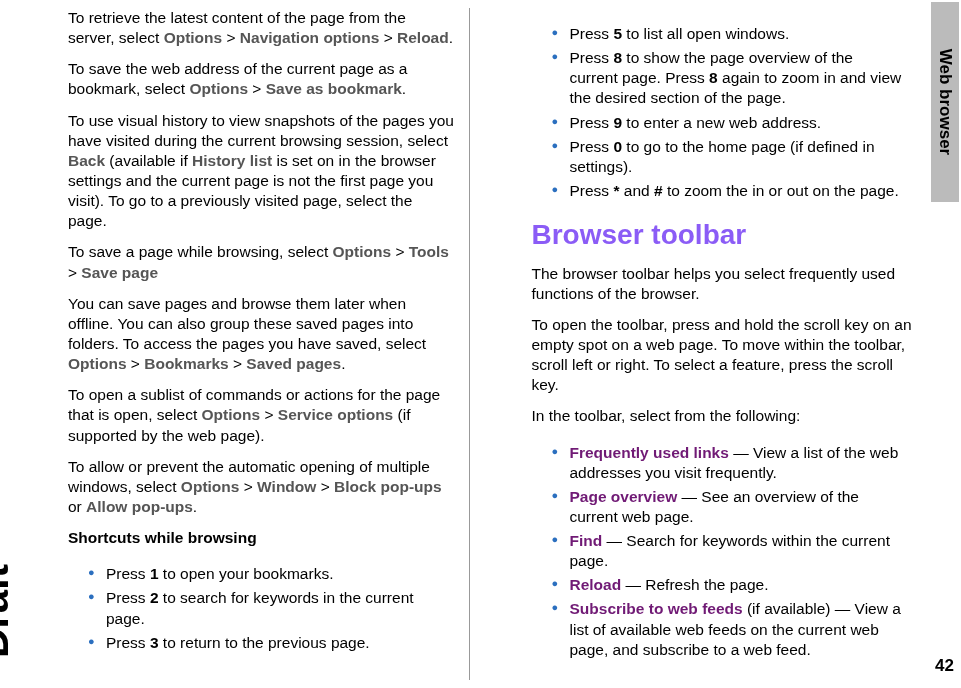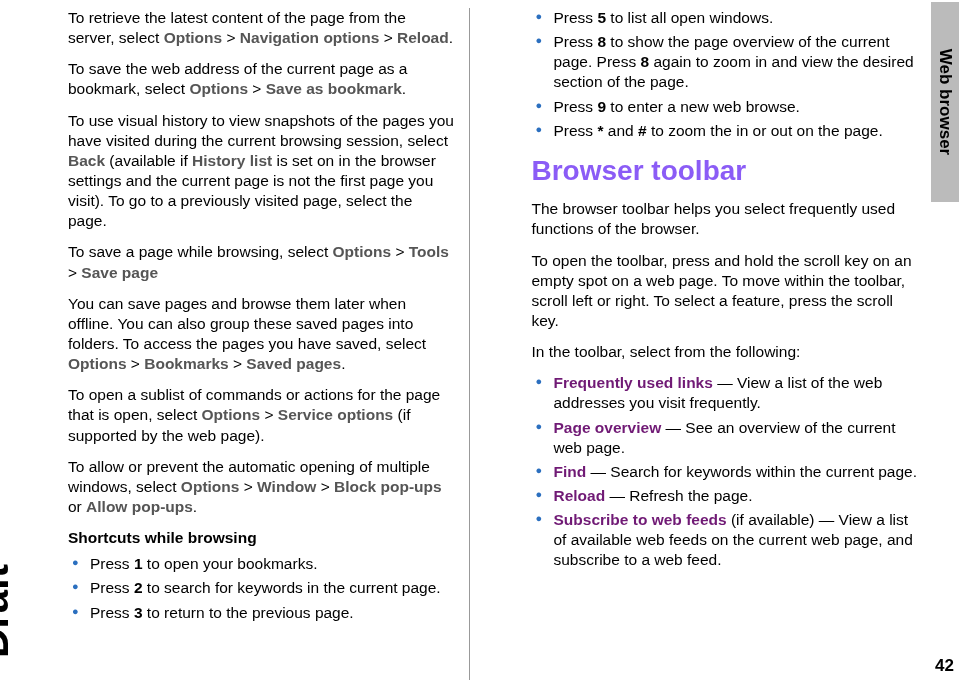--- a/index.html
+++ b/index.html
@@ -47,21 +47,21 @@
     }
     .subhead {
       font-weight: bold;
       font-size: 15.5px;
       margin-bottom: 6px;
       margin-top: 2px;
     }
     .bullet-list {
       list-style: none;
       padding: 0;
-      margin: 0;
+      margin: 16px;
     }
     .bullet-list li {
       position: relative;
       padding-left: 22px;
       margin-bottom: 4px;
     }
     .bullet-list li::before {
       content: "●";
       position: absolute;
       left: 4px;
@@ -167,21 +167,22 @@
       <li><span>Press </span><span class="key">1</span><span> to open your bookmarks.</span></li>
       <li><span>Press </span><span class="key">2</span><span> to search for keywords in the current page.</span></li>
       <li><span>Press </span><span class="key">3</span><span> to return to the previous page.</span></li>
     </ul>
   </div>
 
   <div class="column">
     <ul class="bullet-list">
       <li><span>Press </span><span class="key">5</span><span> to list all open windows.</span></li>
       <li><span>Press </span><span class="key">8</span><span> to show the page overview of the current page. Press </span><span class="key">8</span><span> again to zoom in and view the desired section of the page.</span></li>
-      <li><span>Press </span><span class="key">9</span><span> to enter a new web browse.</span></li>
+      <li><span>Press </span><span class="key">9</span><span> to enter a new web address.</span></li>
+      <li><span>Press </span><span class="key">0</span><span> to go to the home page (if defined in settings).</span></li>
       <li><span>Press </span><span class="key">*</span><span> and </span><span class="key">#</span><span> to zoom the in or out on the page.</span></li>
     </ul>
 
     <h2 class="h2">Browser toolbar</h2>
 
     <p class="para">The browser toolbar helps you select frequently used functions of the browser.</p>
     <p class="para">To open the toolbar, press and hold the scroll key on an empty spot on a web page. To move within the toolbar, scroll left or right. To select a feature, press the scroll key.</p>
     <p class="para">In the toolbar, select from the following:</p>
 
     <ul class="bullet-list">

